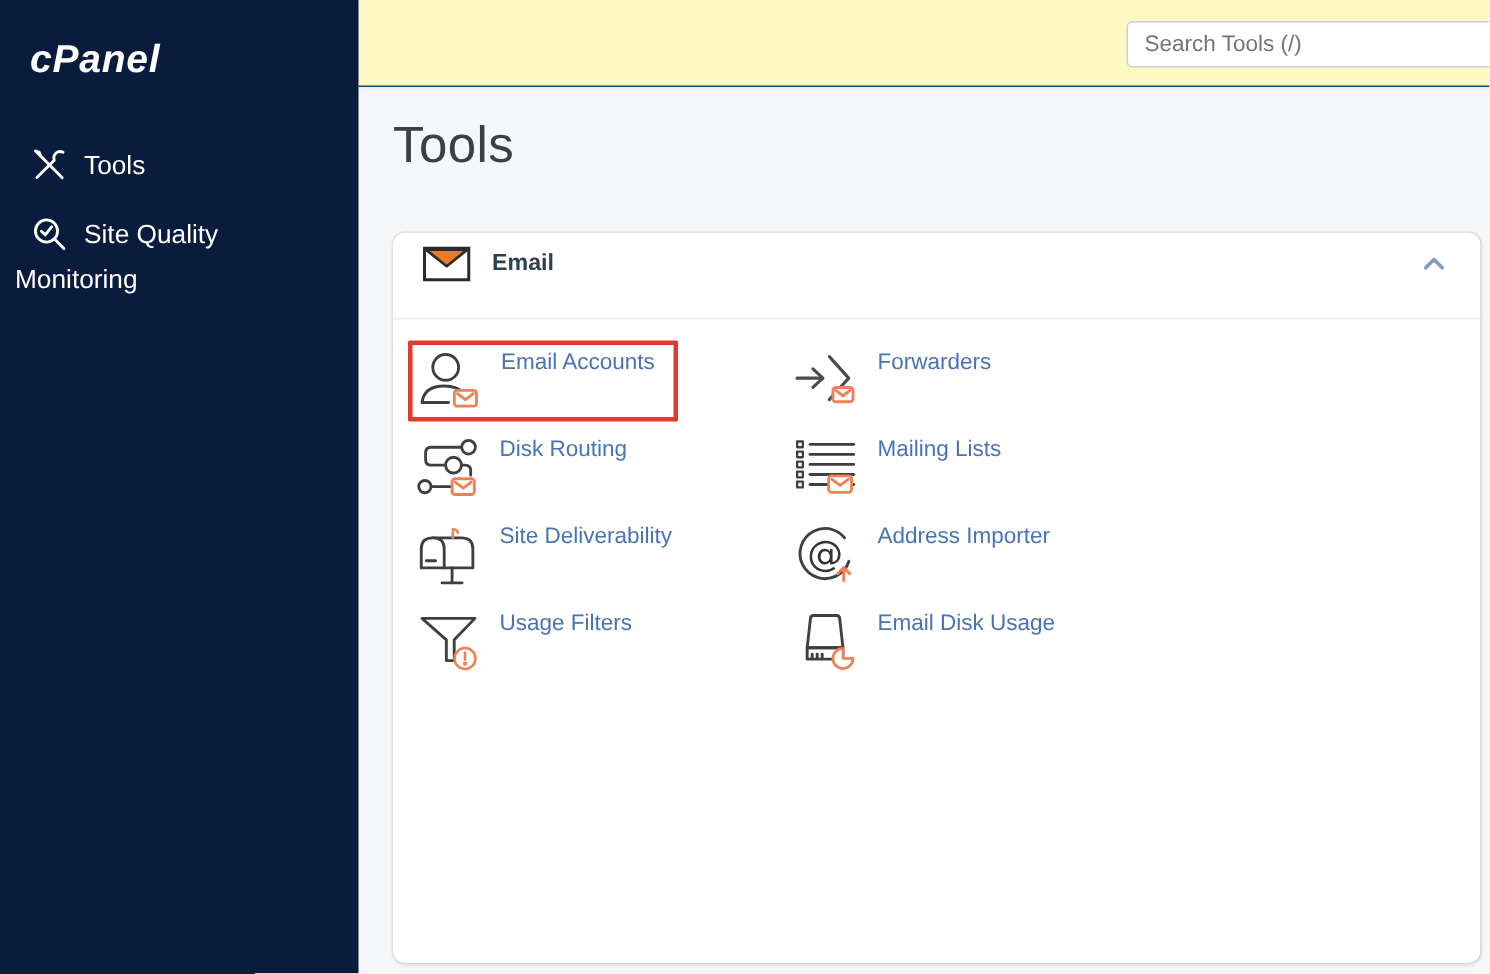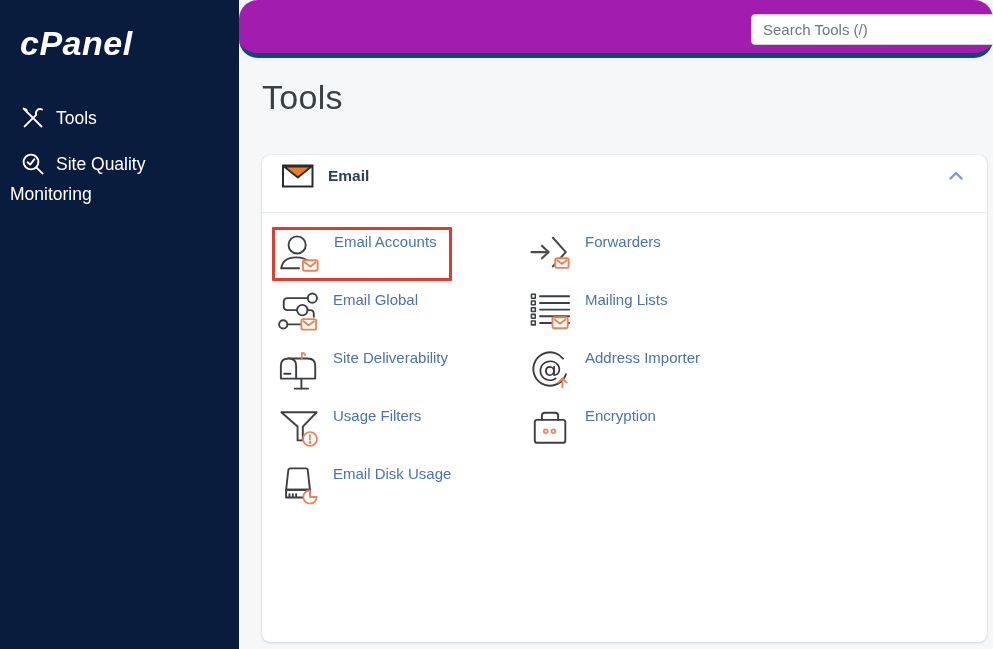--- a/index.html
+++ b/index.html
@@ -2,27 +2,27 @@
 <html><head>
 <meta charset="utf-8">
 <style>
   * { box-sizing: border-box; }
   html,body { margin:0; padding:0; }
   body { font-family:"Liberation Sans", sans-serif; background:#e8e8e8; }
   .page { position:relative; width:993px; height:649px; overflow:hidden; background:#f6f7f8; }
 
   
   .sidebar { position:absolute; left:0; top:0; width:239px; height:649px; background:#0a1c3e; z-index:5; }
-  .logo { color:#fff; font-style:italic; font-weight:bold; font-size:34px; letter-spacing:.5px; padding:24px 0 0 20px; cursor:pointer; }
+  .logo { color:#fff; font-style:italic; font-weight:bold; font-size:26px; letter-spacing:.5px; padding:24px 0 0 20px; cursor:pointer; }
   .side-nav { margin-top:32px; }
   .side-item { display:block; color:#fff; font-size:17.5px; line-height:30px; padding:8px 14px 8px 10px; text-decoration:none; cursor:pointer; }
   .side-icon { display:inline-block; width:24px; height:24px; vertical-align:-6px; margin:0 11px 0 11px; }
 
   
-  .topbar { position:absolute; left:239px; top:0; width:754px; height:58px; background:#a21caf; border-bottom:5px solid #0c4a6e; z-index:2; box-shadow:0 1px 4px rgba(0,0,0,.06);border-radius:19px; }
+  .topbar { position:absolute; left:239px; top:0; width:754px; height:58px; background:#fef9c3; border-bottom:1px solid #0c4a6e; z-index:2; box-shadow:0 1px 4px rgba(0,0,0,.06); }
   .search { position:absolute; left:512px; top:14px; width:300px; height:31px; border:1px solid #c9d2da; border-radius:4px; padding:0 11px; font-size:15px; color:#333; background:#fff; outline:none; font-family:"Liberation Sans", sans-serif; }
   .search::placeholder { color:#6e7780; }
 
   
   .main { position:absolute; left:239px; top:58px; width:754px; height:591px; }
   .page-title { margin:20px 0 0 23px; font-size:34px; font-weight:400; color:#3b4045; letter-spacing:.3px; }
 
   .card { position:absolute; left:23px; right:6px; top:97px; bottom:7px; background:#fff; border-radius:8px; box-shadow:0 1px 3px rgba(0,0,0,.13), 0 0 1px rgba(0,0,0,.2); }
   .card-head { height:58px; display:flex; align-items:center; padding:0 24px 16px 20px; border-bottom:1px solid #eaebed; cursor:pointer;justify-content:center; }
   .env-icon { width:32px; height:24px; flex:0 0 32px; }
@@ -131,21 +131,21 @@
                 <circle cx="25.5" cy="20" r="5.5"></circle>
                 <path d="M31 20 H33.5 Q37.5 20 37.5 24 V27"></path>
                 <circle cx="5.5" cy="35" r="4.3"></circle>
                 <path d="M10 35 H25"></path>
                 <g stroke="#ef8157">
                   <rect x="24.5" y="29.5" width="15.5" height="11" rx="2" fill="#fff"></rect>
                   <path d="M26.7 31.8 L32.3 36 L37.8 31.8"></path>
                 </g>
               </svg>
             </span>
-            <span class="tool-label">Email Global</span>
+            <span class="tool-label">Disk Routing</span>
           </a>
 
 
           <a class="tool-item">
             <span class="tool-icon">
               <svg viewBox="0 0 44 44" width="42" height="42" fill="none" stroke="#3d4043" stroke-width="2" stroke-linecap="round" stroke-linejoin="round">
                 <g stroke-width="1.6">
                   <rect x="1.5" y="3.5" width="4" height="4"></rect>
                   <rect x="1.5" y="10.5" width="4" height="4"></rect>
                   <rect x="1.5" y="17.5" width="4" height="4"></rect>
@@ -203,33 +203,20 @@
                 <g stroke="#ef8157" stroke-width="1.8">
                   <circle cx="33.5" cy="33.5" r="7.3" fill="#fff"></circle>
                   <path d="M33.5 29.3 V34.3"></path>
                   <circle cx="33.5" cy="37.2" r="0.6" fill="#ef8157"></circle>
                 </g>
               </svg>
             </span>
             <span class="tool-label">Usage Filters</span>
           </a>
 
-          <a class="tool-item">
-            <span class="tool-icon">
-              <svg viewBox="0 0 44 44" width="42" height="42" fill="none" stroke="#3d4043" stroke-width="2" stroke-linecap="round" stroke-linejoin="round">
-                <path d="M12.5 13.5 V9 Q12.5 6 15.5 6 H26.5 Q29.5 6 29.5 9 V13.5"></path>
-                <rect x="5" y="13.5" width="32" height="24" rx="2.5"></rect>
-                <g stroke="#ef8157" stroke-width="1.8">
-                  <circle cx="16.5" cy="25.5" r="2"></circle>
-                  <circle cx="24.5" cy="25.5" r="2"></circle>
-                </g>
-              </svg>
-            </span>
-            <span class="tool-label">Encryption</span>
-          </a>
 
 
           <a class="tool-item">
             <span class="tool-icon">
               <svg viewBox="0 0 44 44" width="42" height="42" fill="none" stroke="#3d4043" stroke-width="2" stroke-linecap="round" stroke-linejoin="round">
                 <path d="M13 3.5 H29 Q31 3.5 31.2 5.5 L33.5 26 H8.5 L10.8 5.5 Q11 3.5 13 3.5 Z"></path>
                 <path d="M8.5 26 H33.5 V34 H8.5 Z"></path>
                 <path d="M12 30.5 V33"></path>
                   <path d="M15.5 30.5 V33"></path>
                   <path d="M19 30.5 V33"></path>

